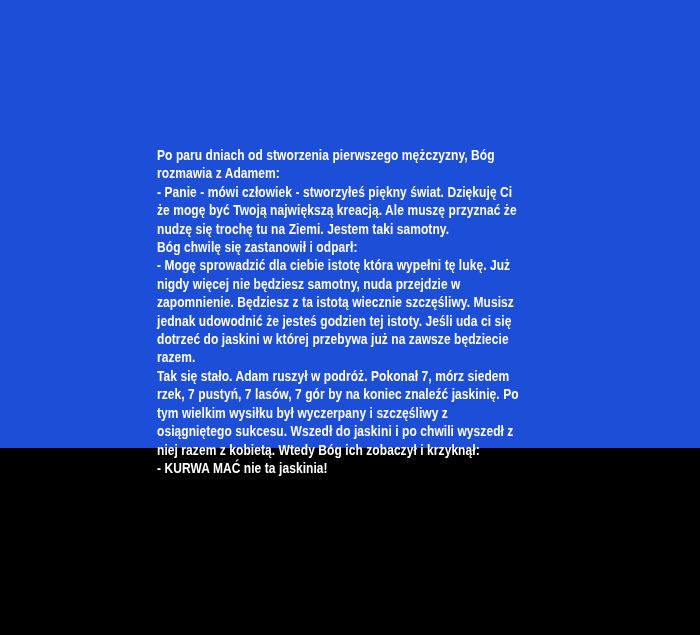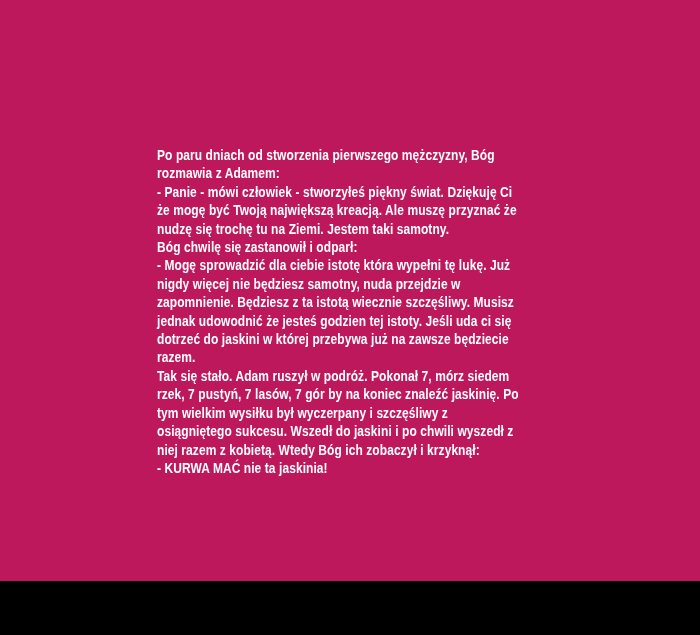--- a/index.html
+++ b/index.html
@@ -12,22 +12,22 @@
     background: #000000;
     overflow: hidden;
     position: relative;
     font-family: "Liberation Sans", sans-serif;
   }
   .meme-canvas {
     position: absolute;
     left: 0;
     top: 0;
     width: 700px;
-    height: 581px;
-    background: #be185d;
+    height: 448px;
+    background: #1d4ed8;
   }
   .joke-text-block {
     position: absolute;
     left: 157px;
     top: 146px;
     transform: scaleX(0.855);
     transform-origin: 0 0;
   }
   .joke-line {
     color: #ffffff;

